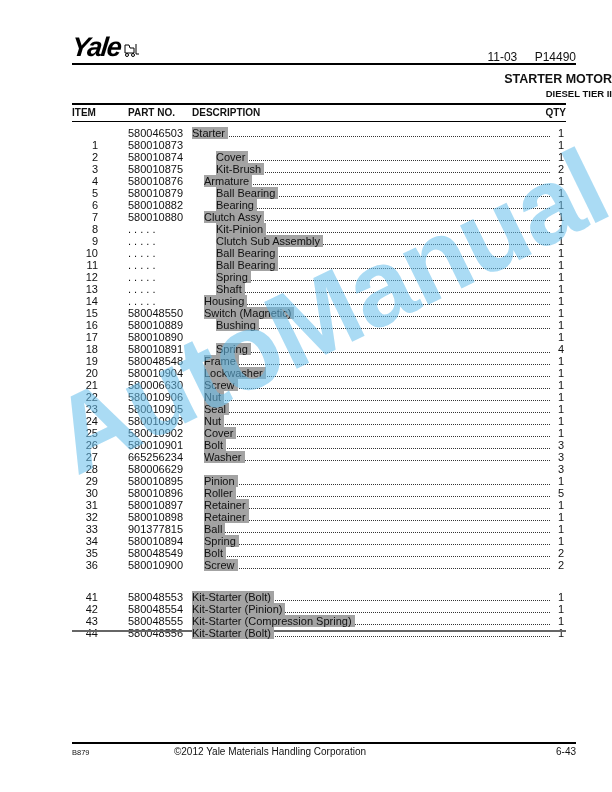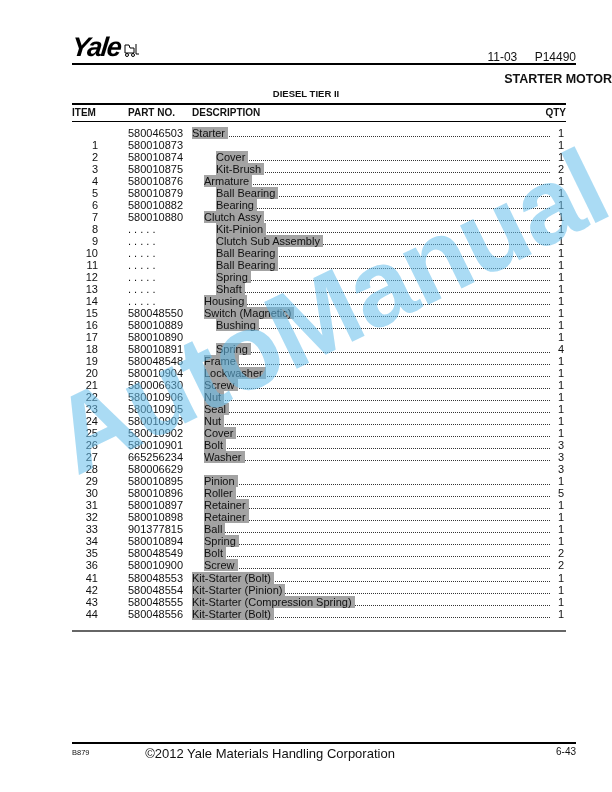--- a/index.html
+++ b/index.html
@@ -4,40 +4,40 @@
 <style>
   html, body { margin: 0; padding: 0; background: #ffffff; }
   body { width: 612px; height: 792px; position: relative; overflow: hidden; font-family: "Liberation Sans", sans-serif; color: #111; }
   .logo { position: absolute; left: 72px; top: 34px; height: 26px; display: flex; align-items: flex-end; }
   .logo-text { font-family: "Liberation Sans", sans-serif; font-weight: bold; font-style: italic; font-size: 27px; letter-spacing: -1.5px; line-height: 26px; color: #000; transform: skewX(-6deg); }
   .logo-icon { width: 16px; height: 14px; margin-left: 2px; margin-bottom: 3px; }
   .top-rule { position: absolute; left: 72px; top: 63px; width: 504px; height: 2px; background: #000; }
   .header-right { position: absolute; right: 36px; top: 50px; font-size: 12px; }
   .header-right span { margin-left: 14px; }
   .title { position: absolute; left: 0; width: 612px; top: 72px; text-align: right; font-weight: bold; font-size: 12.5px; }
-  .subtitle { position: absolute; left: 0; width: 612px; top: 88px; text-align: center; font-weight: bold; font-size: 9.5px; }
+  .subtitle { position: absolute; left: 0; width: 612px; top: 88px; text-align: right; font-weight: bold; font-size: 9.5px; }
   .rule { position: absolute; left: 72px; width: 494px; background: #000; }
   .rule.r1 { top: 103px; height: 1.5px; }
   .rule.r2 { top: 121px; height: 1px; }
   .rule.r3 { top: 630px; height: 2px; background: #666; }
   .colhead { position: absolute; top: 107px; font-weight: bold; font-size: 10px; }
   .rows { position: absolute; left: 72px; top: 127px; width: 494px; }
   .row { position: relative; height: 12px; font-size: 11px; line-height: 12px; }
-  .row.gap { margin-top: 1px; }
+  .row.gap { margin-top: 20px; }
   .item { position: absolute; left: 0; width: 26px; text-align: right; }
   .part { position: absolute; left: 56px; }
   .desc { position: absolute; left: 120px; right: 16px; overflow: hidden; white-space: nowrap; }
   .desc.i1 { left: 132px; }
   .desc.i2 { left: 144px; }
   .desc span.txt { background: #a3a3a3; padding-right: 3px; position: relative; z-index: 1; }
   .desc::after { content: ""; position: absolute; left: 0; right: 0; bottom: 2px; border-bottom: 1px dotted #333; }
   .qty { position: absolute; right: 2px; text-align: right; }
   .footer-rule { position: absolute; left: 72px; top: 742px; width: 504px; height: 2px; background: #000; }
   .footer-left { position: absolute; left: 72px; top: 748px; font-size: 7.5px; text-align: right; }
-  .footer-center { position: absolute; left: 0; width: 540px; top: 746px; text-align: center; font-size: 13px; }
+  .footer-center { position: absolute; left: 0; width: 540px; top: 746px; text-align: center; font-size: 10px; }
   .footer-right { position: absolute; right: 36px; top: 746px; font-size: 10px; }
   .watermark { position: absolute; left: 40px; top: 220px; width: 560px; height: 320px; pointer-events: none; z-index: 5; }
   .watermark-text { position: absolute; left: 20px; top: 160px; font-family: "Liberation Sans", sans-serif; font-weight: bold; font-size: 108px; color: rgba(100, 190, 235, 0.55); transform: rotate(-26deg); transform-origin: left center; white-space: nowrap; letter-spacing: -2px; }
 </style>
 </head>
 <body>
 
 <div class="logo">
   <span class="logo-text">Yale</span>
   <svg class="logo-icon" viewBox="0 0 16 14">

